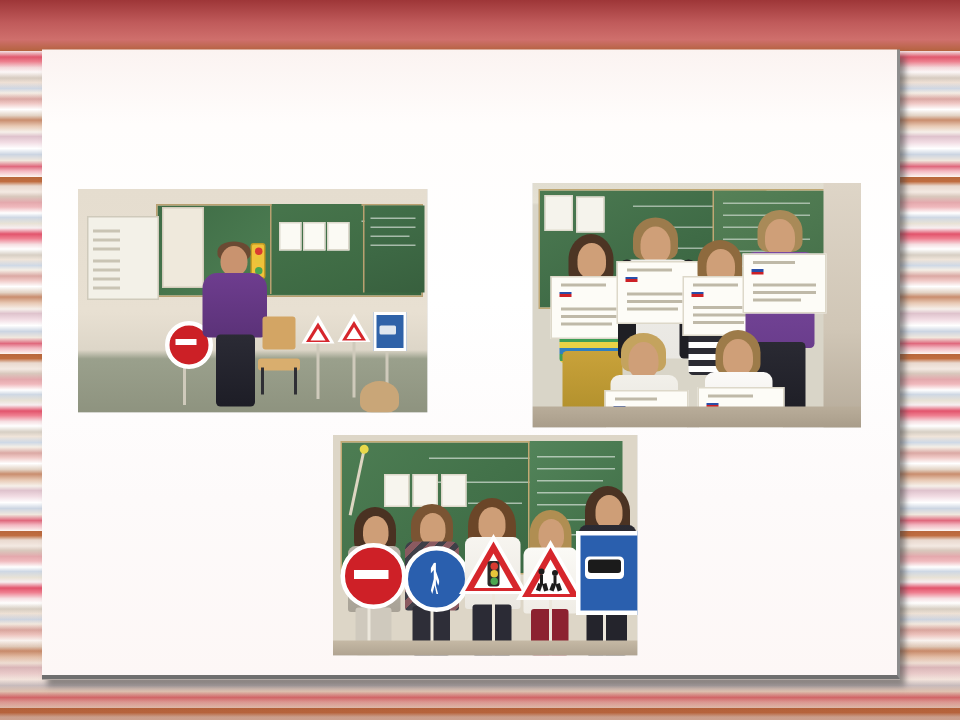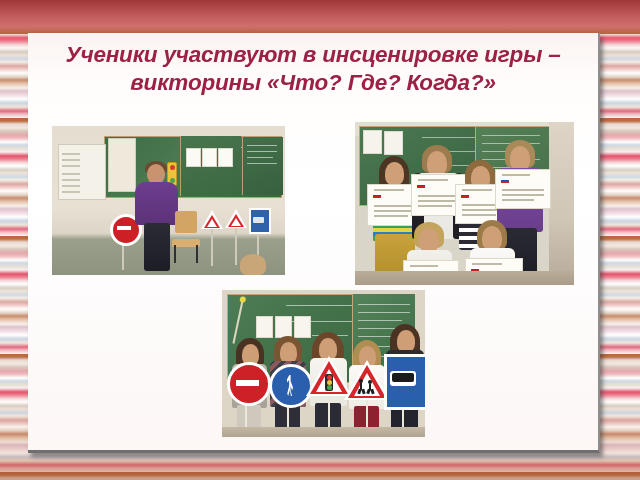--- a/index.html
+++ b/index.html
@@ -317,21 +317,20 @@
 </style>
 </head>
 <body>
 
 <div id="stage">
 
   <div class="top-band"></div>
 
   <div class="slide">
 
-    <div class="title">Ученики участвуют в инсценировке игры – викторины «Что? Где? Когда?»</div>
 
     <div class="photo p1">
       <div class="wall"></div>
 
       <div class="board">
         <div class="chalk" style="left:80px;top:10px;width:60px;"></div>
         <div class="chalk" style="left:86px;top:18px;width:46px;"></div>
         <div class="chalk" style="left:84px;top:42px;width:40px;"></div>
       </div>
       <div class="board2"></div>

